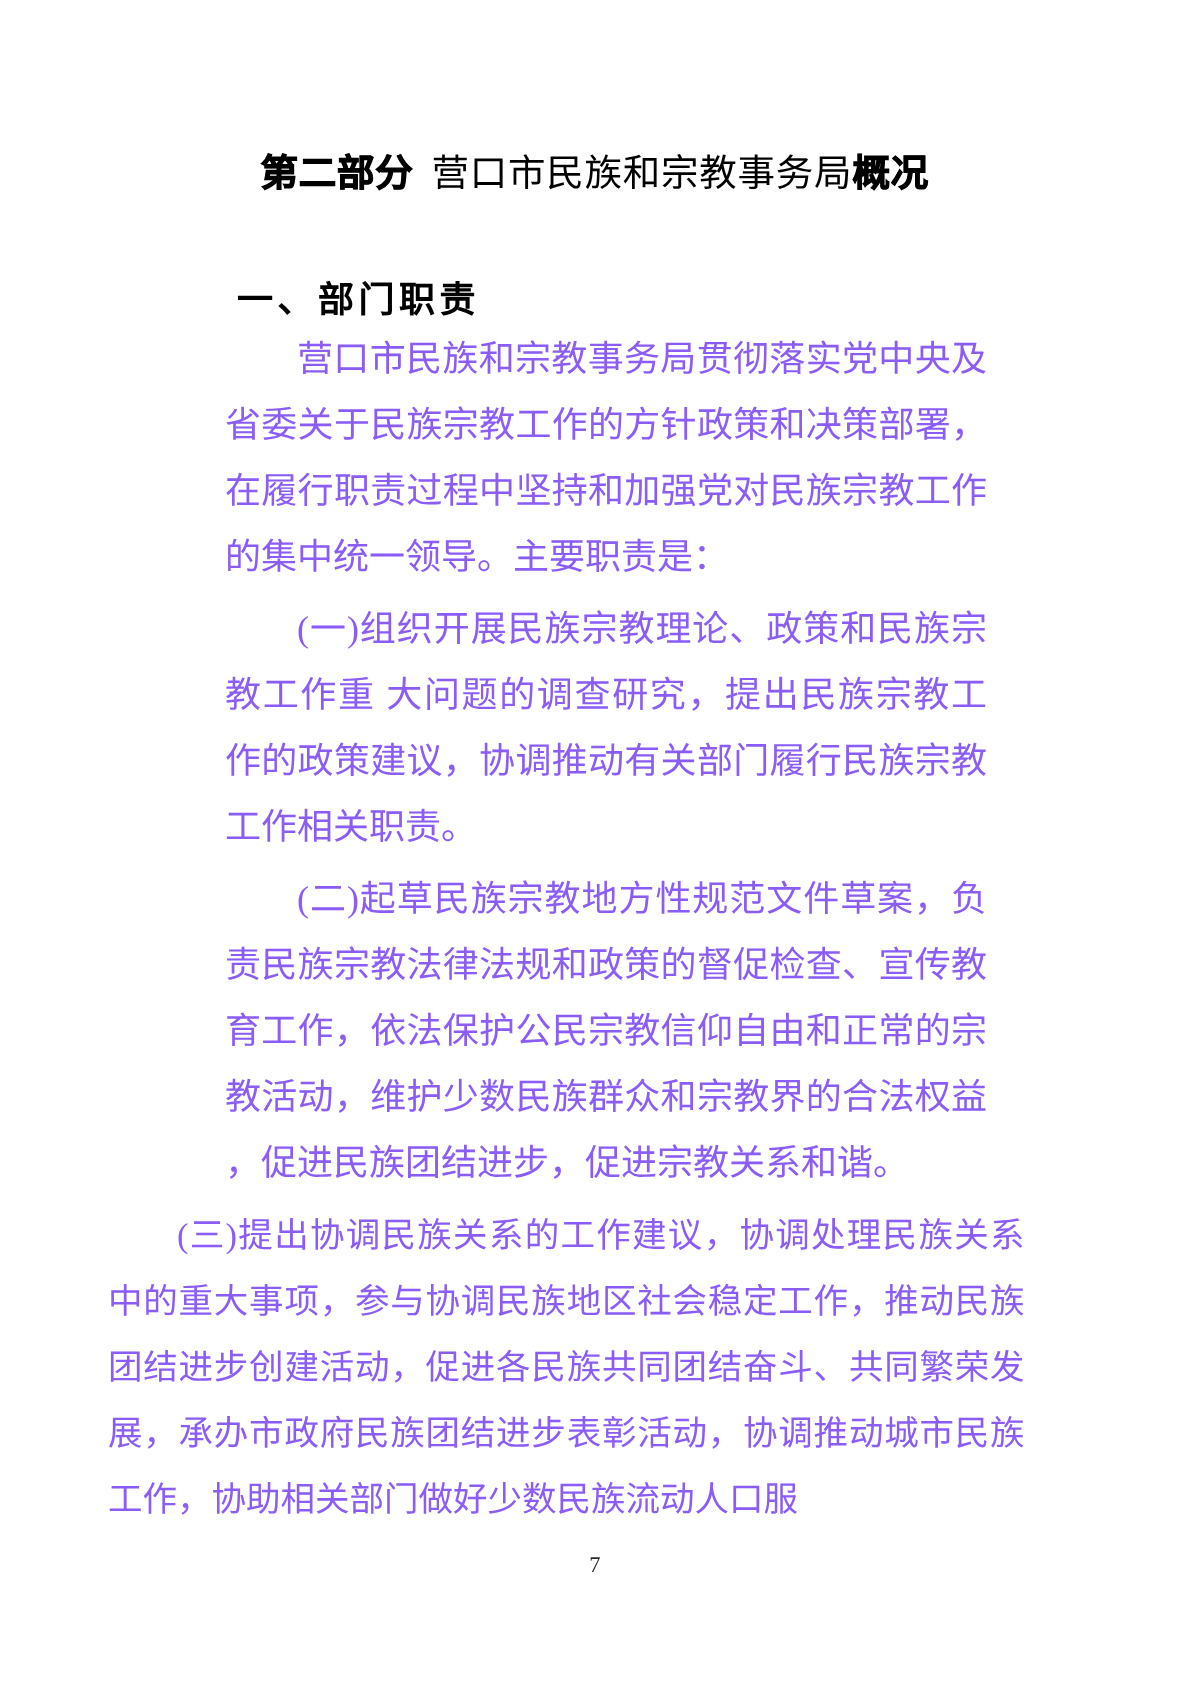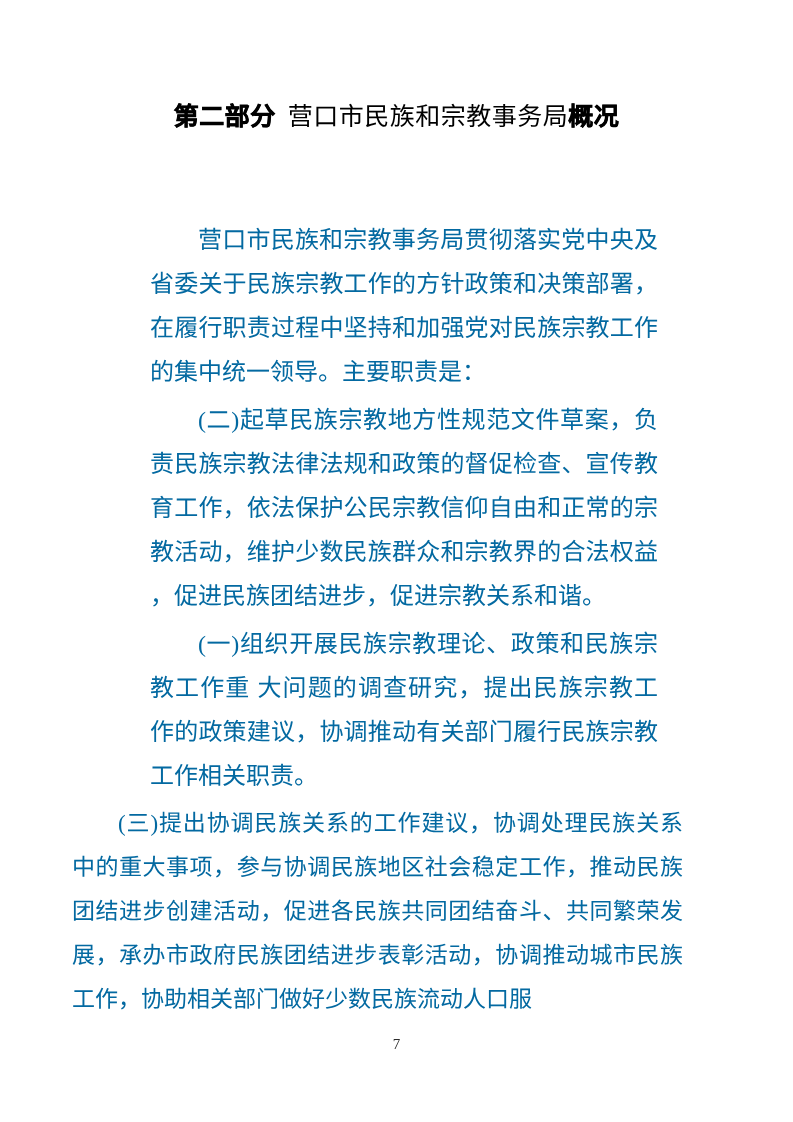--- a/index.html
+++ b/index.html
@@ -46,21 +46,21 @@
     top: 218px; left: 0; right: 0;
   }
   .para {
     text-align: justify;
     text-justify: inter-character;
     text-align-last: left;
     word-break: break-all;
     line-break: anywhere;
     text-indent: 2em;
     line-height: 44px;
-    color: #0369a1;
+    color: #8b5cf6;
   }
   .para.narrow {
     font-size: 24px;
     margin: 0 135px 4px 150px;
   }
   .para.wide {
     font-size: 23px;
     margin: 0 110px 4px 72px;
   }
   .page-number {
@@ -74,23 +74,24 @@
 </style>
 </head>
 <body>
 
 <div class="page">
 
   <div class="doc-title">
     <span class="t-bold t-part">第二部分</span><span class="t-med">营口市民族和宗教事务局</span><span class="t-bold">概况</span>
   </div>
 
+  <div class="section-heading">一、部门职责</div>
 
   <div class="body-block">
     <p class="para narrow">营口市民族和宗教事务局贯彻落实党中央及省委关于民族宗教工作的方针政策和决策部署，在履行职责过程中坚持和加强党对民族宗教工作的集中统一领导。主要职责是：</p>
+    <p class="para narrow">(一)组织开展民族宗教理论、政策和民族宗教工作重 大问题的调查研究，提出民族宗教工作的政策建议，协调推动有关部门履行民族宗教工作相关职责。</p>
     <p class="para narrow">(二)起草民族宗教地方性规范文件草案，负责民族宗教法律法规和政策的督促检查、宣传教育工作，依法保护公民宗教信仰自由和正常的宗教活动，维护少数民族群众和宗教界的合法权益，促进民族团结进步，促进宗教关系和谐。</p>
-    <p class="para narrow">(一)组织开展民族宗教理论、政策和民族宗教工作重 大问题的调查研究，提出民族宗教工作的政策建议，协调推动有关部门履行民族宗教工作相关职责。</p>
     <p class="para wide">(三)提出协调民族关系的工作建议，协调处理民族关系中的重大事项，参与协调民族地区社会稳定工作，推动民族团结进步创建活动，促进各民族共同团结奋斗、共同繁荣发展，承办市政府民族团结进步表彰活动，协调推动城市民族工作，协助相关部门做好少数民族流动人口服</p>
   </div>
 
   <div class="page-number">7</div>
 
 </div>
 
 </body></html>

